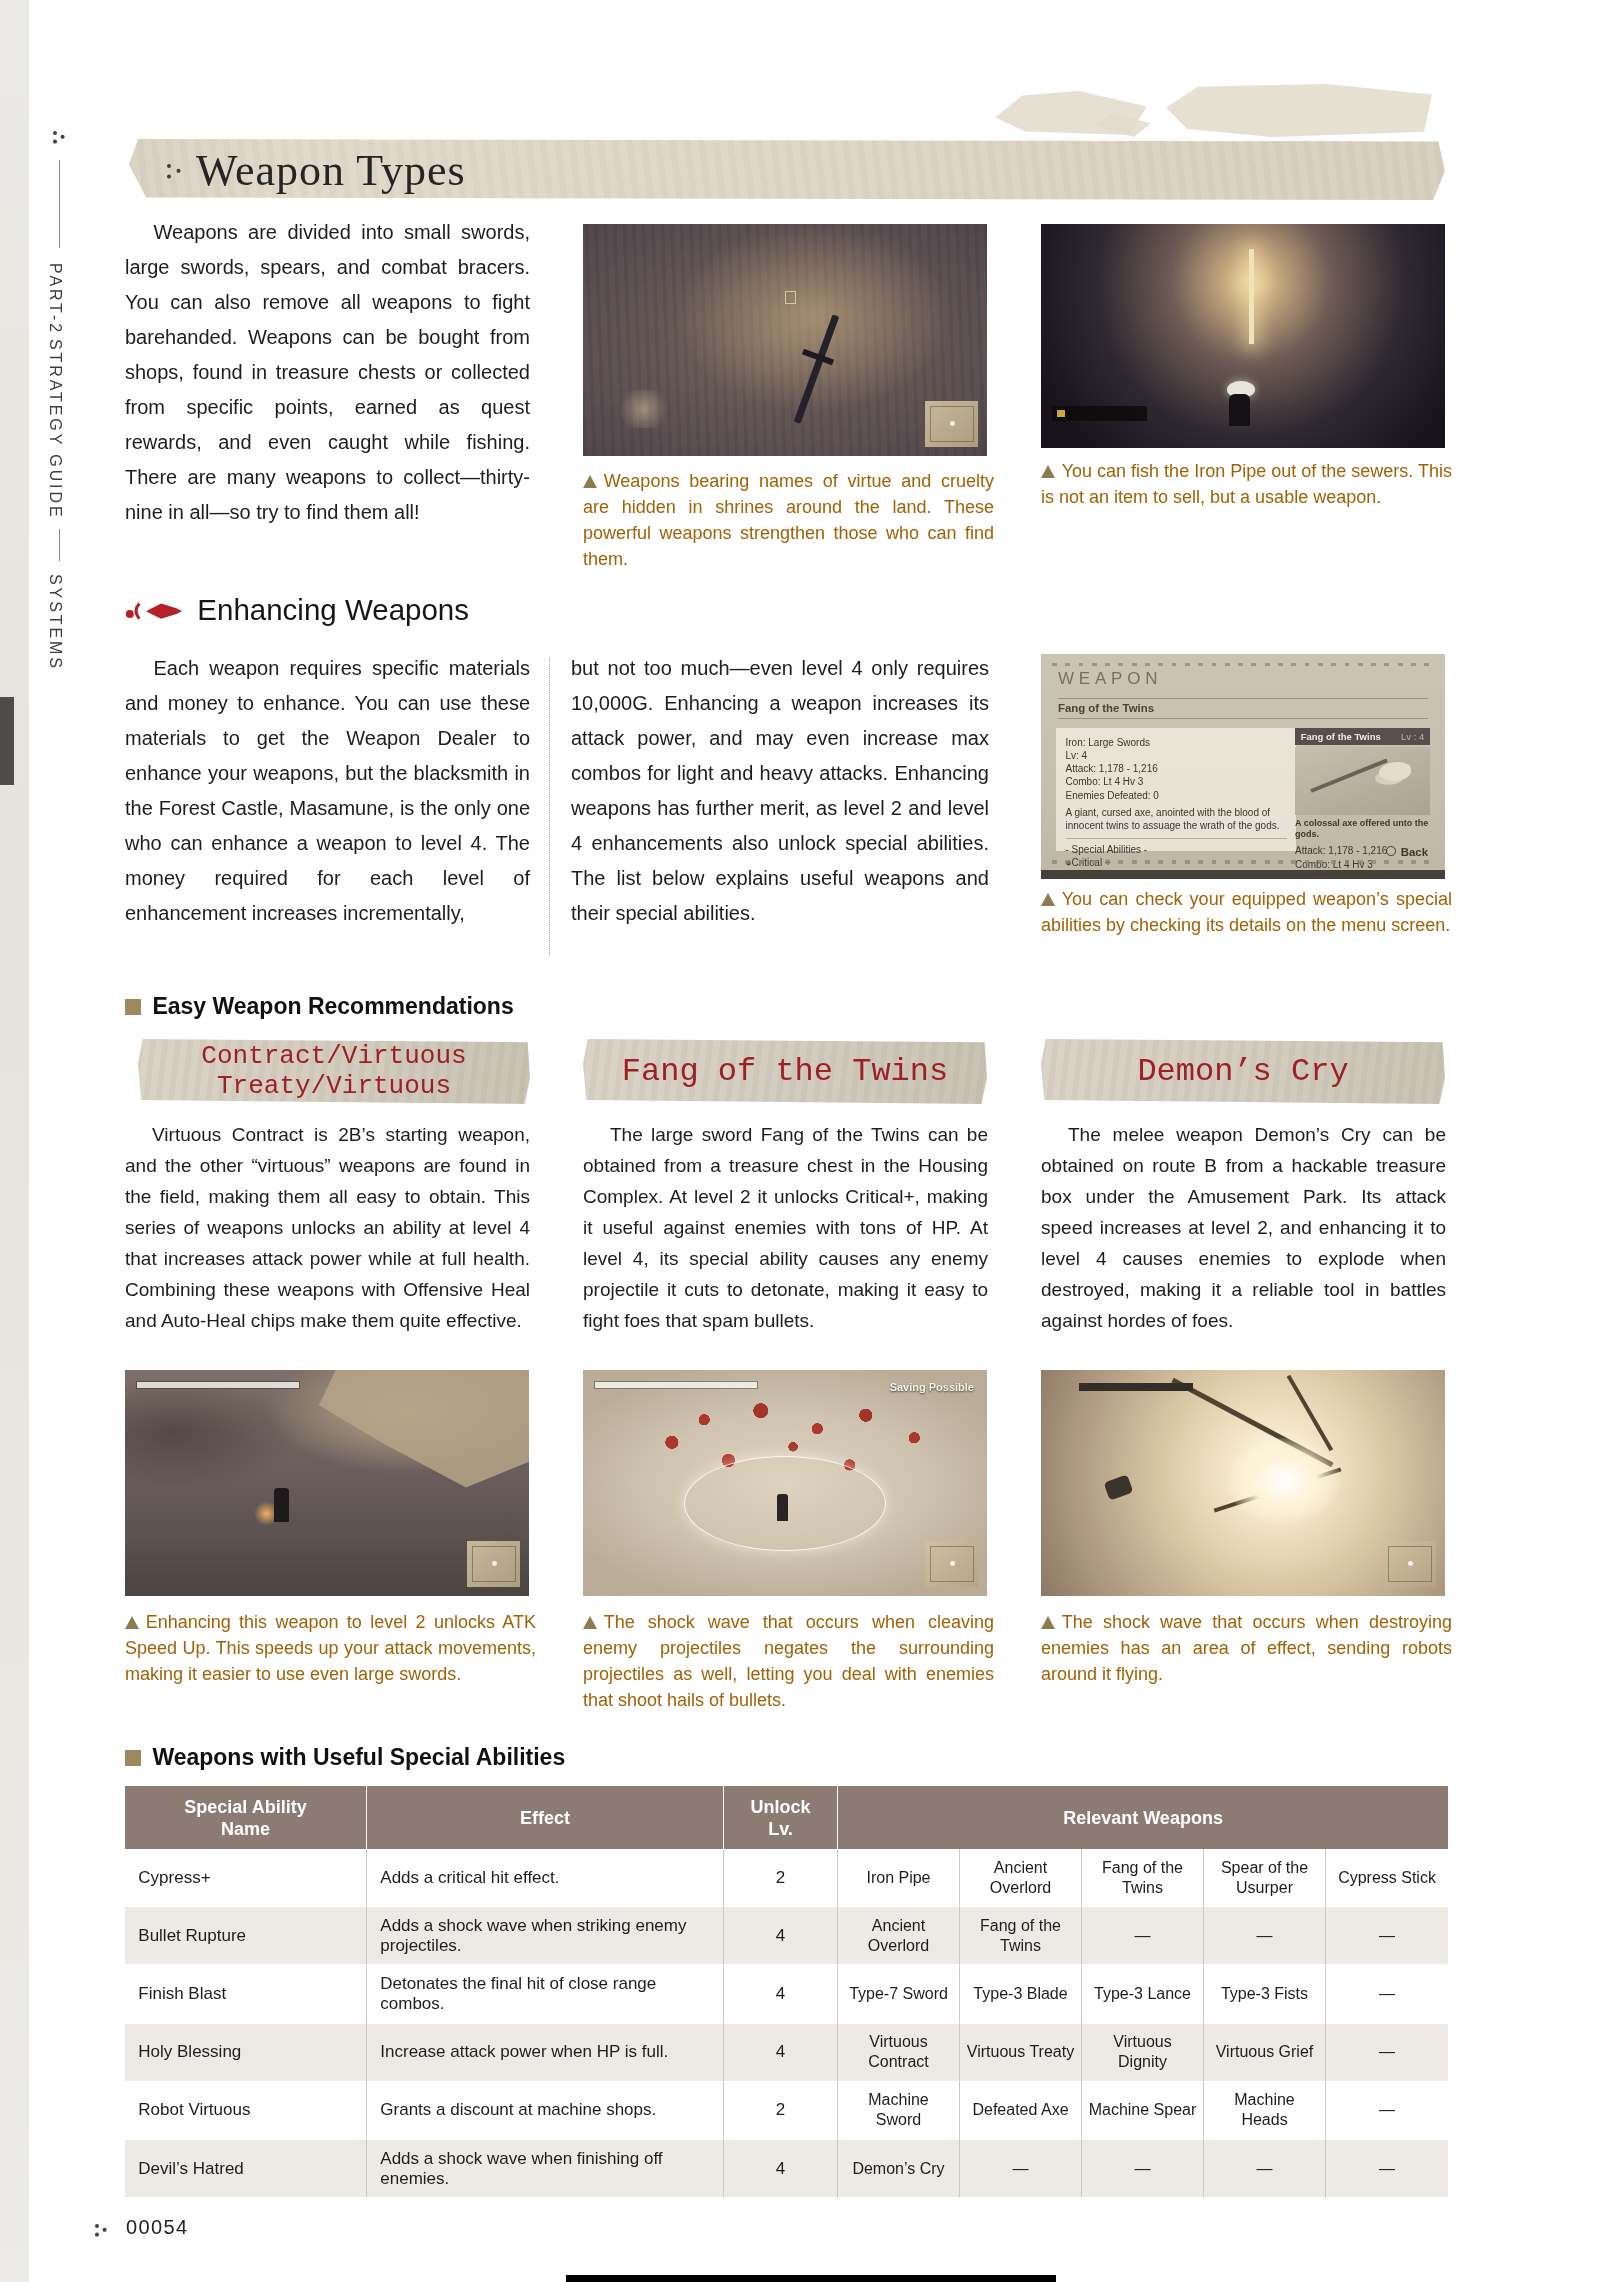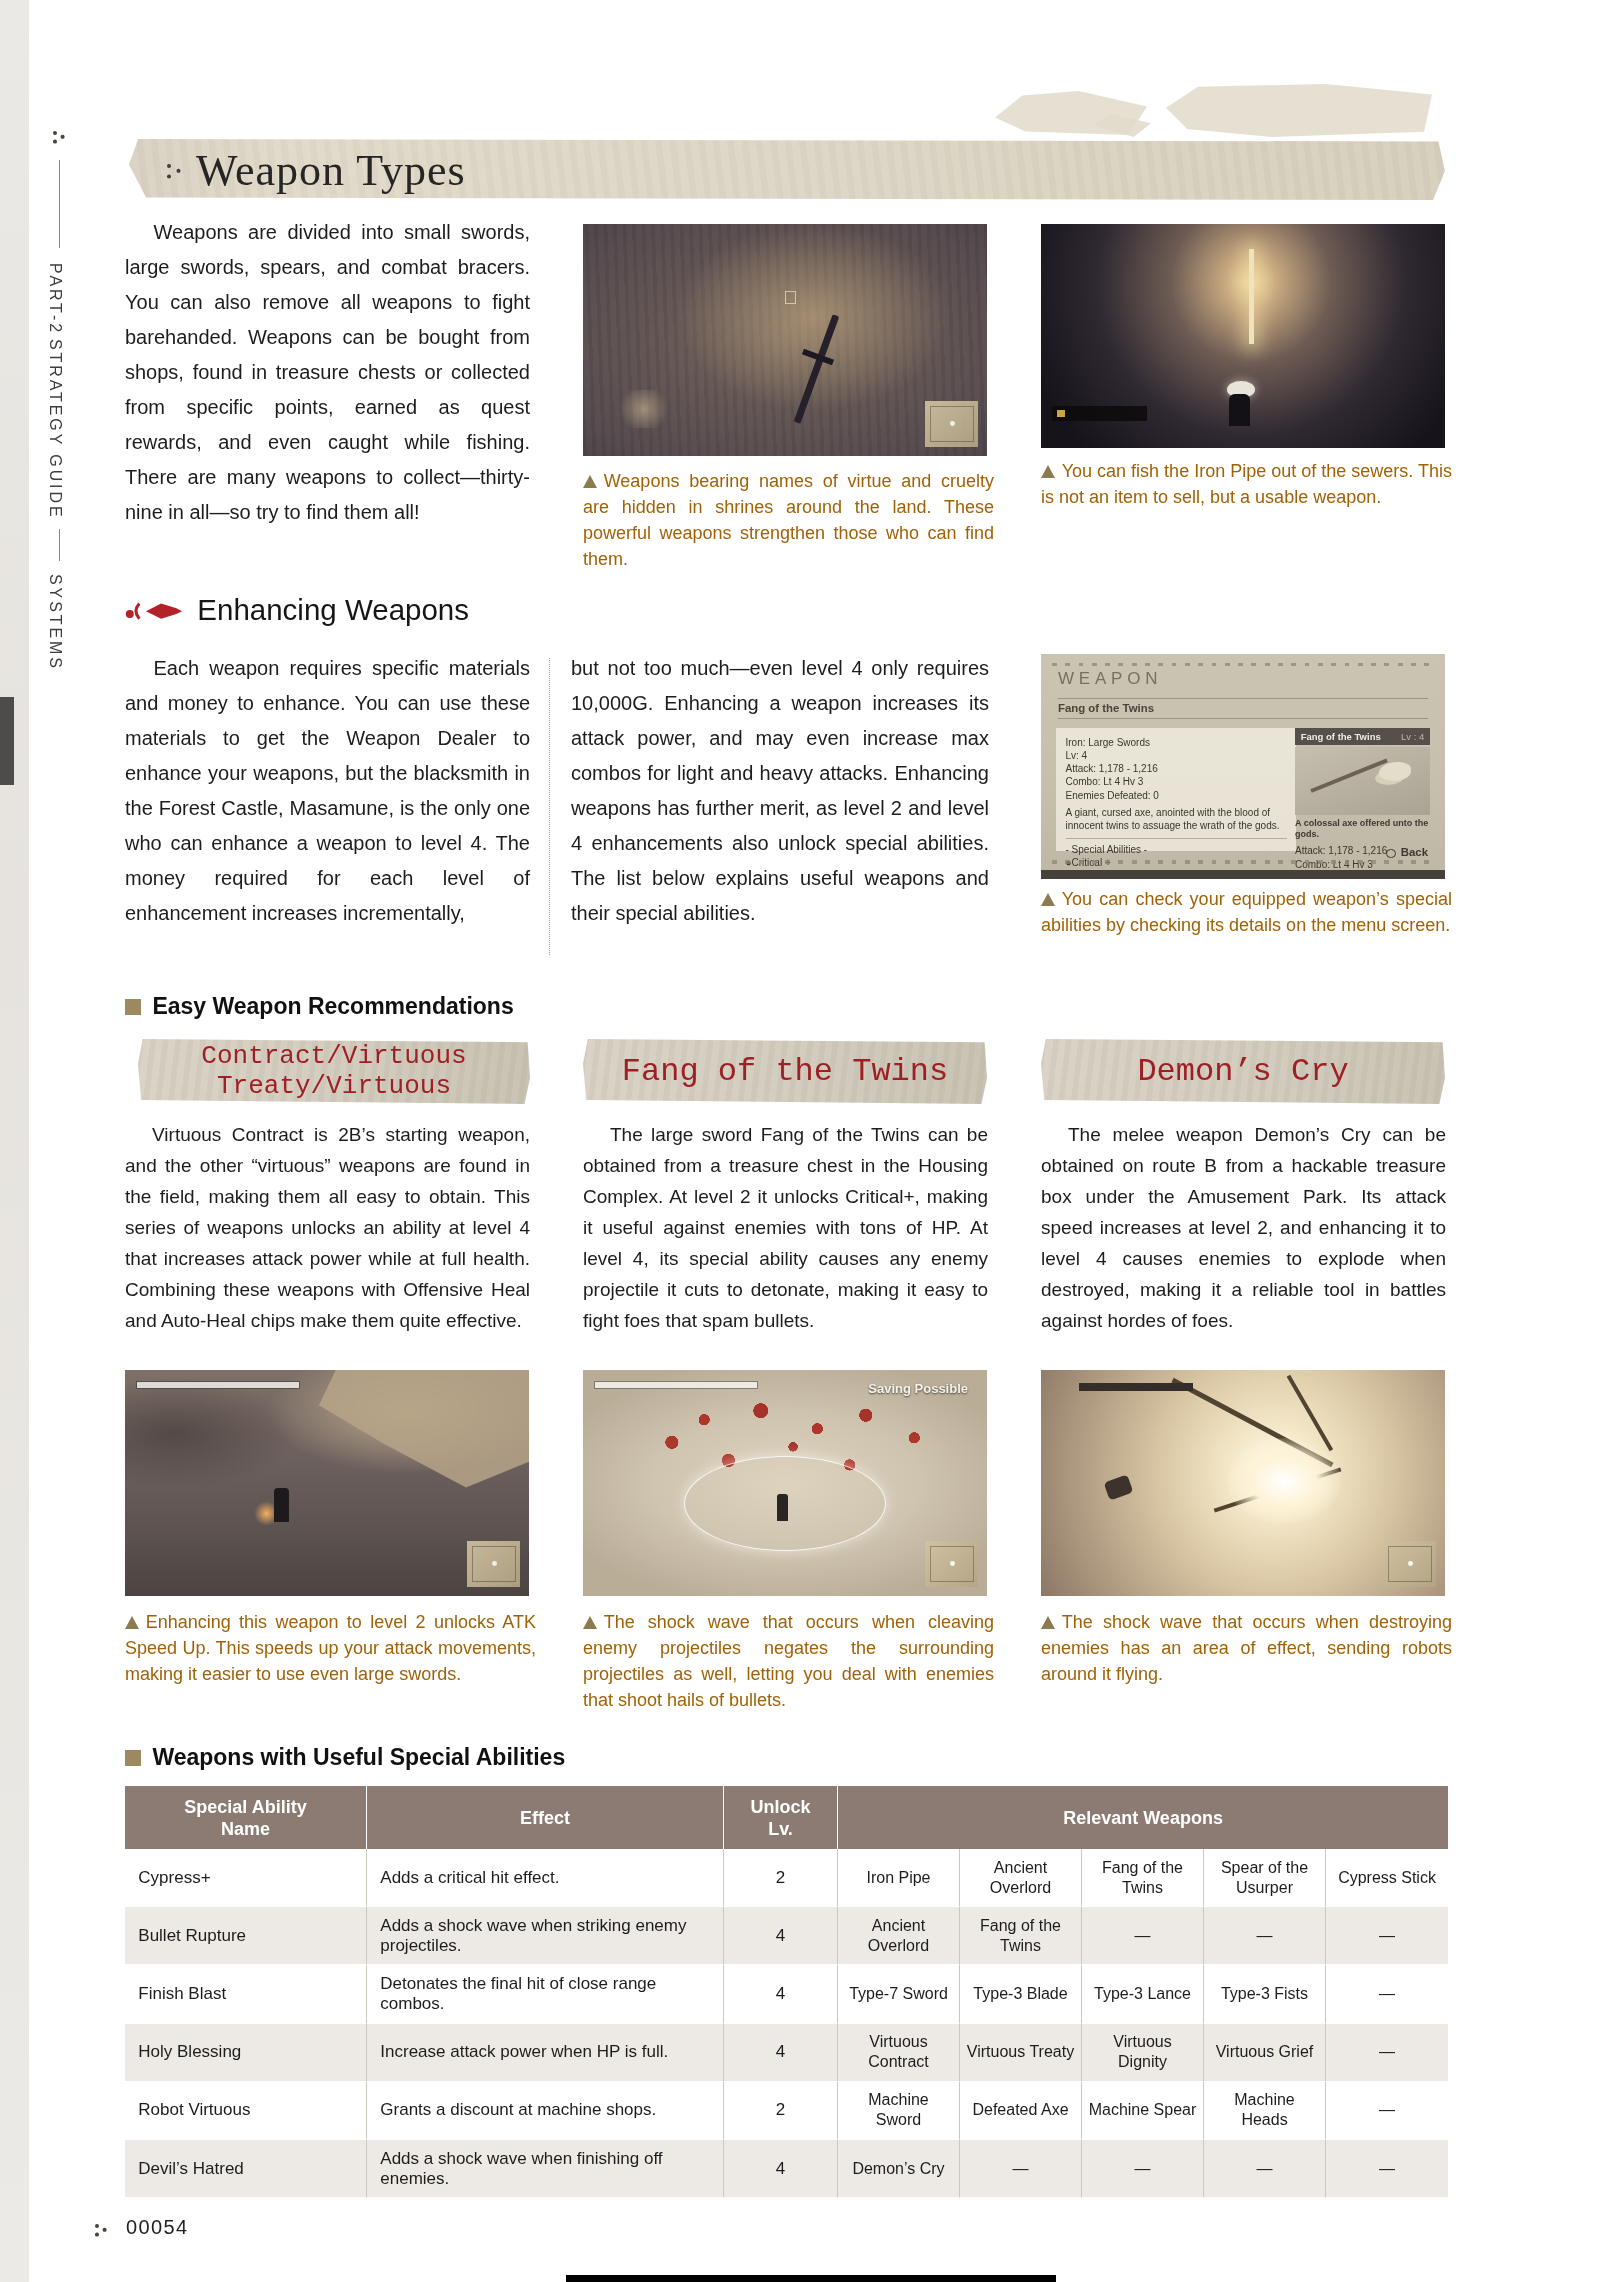--- a/index.html
+++ b/index.html
@@ -104,21 +104,21 @@
   .menu-left .mabil-h { margin-top:5.7px; border-top:1px solid #b5ae9d; padding-top:3.8px; }
   .menu-card { position:absolute; right:15px; top:74px; width:135px; }
   .card-head { background:#57504a; color:#efece2; font-size:9.5px; font-weight:bold; padding:2.9px 5.7px;
     display:flex; justify-content:space-between; }
   .card-head .lv { color:#bdb7a8; font-weight:normal; }
   .card-img { height:68px; background:linear-gradient(160deg,#c6bfb0 0%,#aaa394 100%); position:relative; margin-top:1.9px; }
   .axe-shaft { position:absolute; left:12%; top:62%; width:82px; height:3.8px; background:#6b6154; transform:rotate(-22deg); transform-origin:left center; }
   .axe-blade { position:absolute; right:14%; top:22%; width:32px; height:19px; background:#e4ddcb; border-radius:60% 40% 55% 45%; box-shadow:-5.7px 5.7px 0 -1.9px #d6cfba; }
   .card-cap { font-size:9px; font-weight:bold; color:#3e382f; margin-top:2.9px; line-height:11.4px; }
   .card-stats { font-size:10px; line-height:13.8px; color:#3b372e; margin-top:3.8px; }
-  .menu-back { position:absolute; right:17px; bottom:21px; display:flex; align-items:flex-end; gap:4.8px;
+  .menu-back { position:absolute; right:17px; bottom:21px; display:flex; align-items:flex-start; gap:4.8px;
     font-size:11.4px; font-weight:bold; color:#3e382f; }
   .back-ico { width:9.5px; height:9.5px; border:1.9px double #3e382f; border-radius:50%; }
   
   .fig4 { background:
       radial-gradient(ellipse 50% 40% at 70% 18%, rgba(195,176,142,.9), rgba(0,0,0,0) 70%),
       radial-gradient(ellipse 45% 35% at 12% 28%, rgba(60,50,48,.55), rgba(0,0,0,0) 70%),
       linear-gradient(180deg,#7d7068 0%,#6b5f5d 42%,#5c5250 72%,#4c4441 100%); }
   .rock { position:absolute; right:0; top:0; width:52%; height:52%; background:#b6a588;
     clip-path:polygon(8% 0,100% 0,100% 78%,70% 100%,30% 62%,0 30%); opacity:.85; }
   .char4 { position:absolute; left:37%; top:52%; width:14.3px; height:34px; background:#1e1a1c; border-radius:3.8px 3.8px 0 0; }
@@ -132,21 +132,21 @@
       radial-gradient(circle 5.7px at 58% 26%, #ad372b 96%, rgba(0,0,0,0) 100%),
       radial-gradient(circle 6.7px at 70% 20%, #a5332a 96%, rgba(0,0,0,0) 100%),
       radial-gradient(circle 5.7px at 82% 30%, #ad372b 96%, rgba(0,0,0,0) 100%),
       radial-gradient(circle 6.7px at 36% 40%, #b03a2e 96%, rgba(0,0,0,0) 100%),
       radial-gradient(circle 5.7px at 66% 42%, #b03a2e 96%, rgba(0,0,0,0) 100%),
       radial-gradient(circle 4.8px at 52% 34%, #a5332a 96%, rgba(0,0,0,0) 100%),
       radial-gradient(ellipse 60% 55% at 50% 50%, #ded3bf 0%, #cfc4b0 55%, #b9ad98 100%); }
   .ring { position:absolute; left:25%; top:38%; width:50%; height:42%; border:1.9px solid rgba(255,255,255,.85);
     border-radius:50%; box-shadow:0 0 13.3px rgba(255,255,255,.5); }
   .char5 { position:absolute; left:48%; top:55%; width:11.4px; height:27px; background:#2a2424; border-radius:2.9px 2.9px 0 0; }
-  .saving { position:absolute; right:19px; top:11.4px; color:#f4f2ea; font-size:13px; font-weight:bold;
+  .saving { position:absolute; right:13px; top:11.4px; color:#f4f2ea; font-size:11px; font-weight:bold;
     text-shadow:0 1px 1.9px rgba(40,35,25,.8); }
   
   .fig6 { background:
       radial-gradient(circle at 58% 45%, #fffdf0 0%, #f5e9ca 16%, #dbc9a6 42%, #ab967e 78%, #8b7765 100%); }
   .burst-core { position:absolute; left:46%; top:30%; width:114px; height:86px;
     background:radial-gradient(ellipse,#ffffff 0%,#fdf3d8 40%,rgba(253,243,216,0) 75%); border-radius:50%; }
   .streak { position:absolute; background:#50432f; }
   .streak.s1 { left:30%; top:22%; width:181px; height:4.8px; transform:rotate(28deg); }
   .streak.s2 { left:42%; top:52%; width:133px; height:3.8px; transform:rotate(-18deg); }
   .streak.s3 { left:56%; top:18%; width:86px; height:3.8px; transform:rotate(60deg); }

